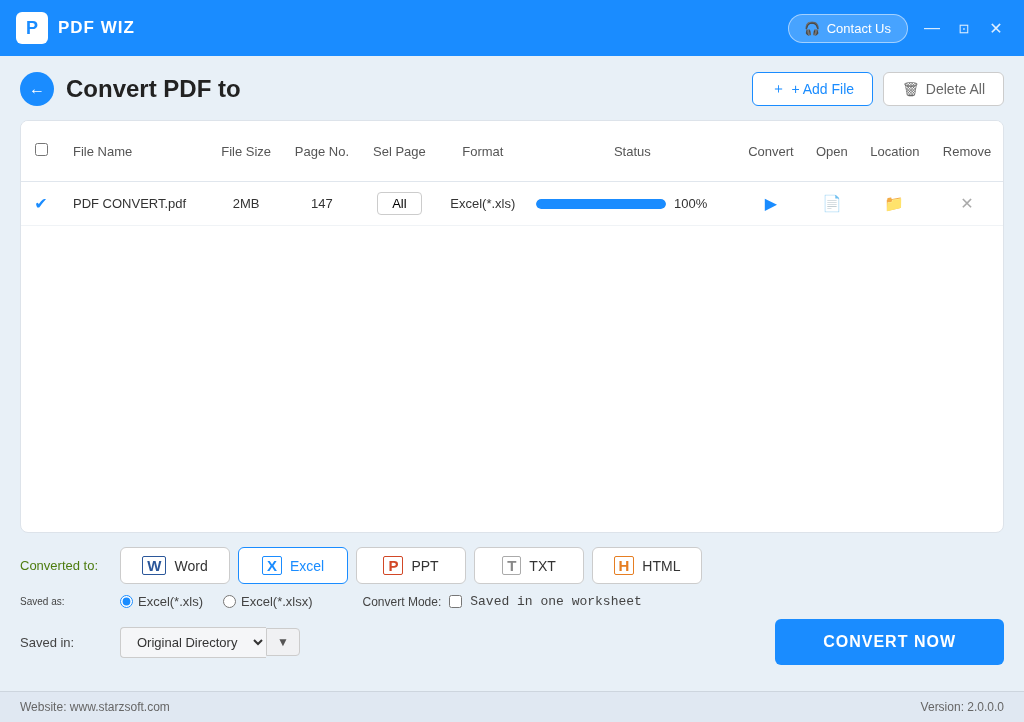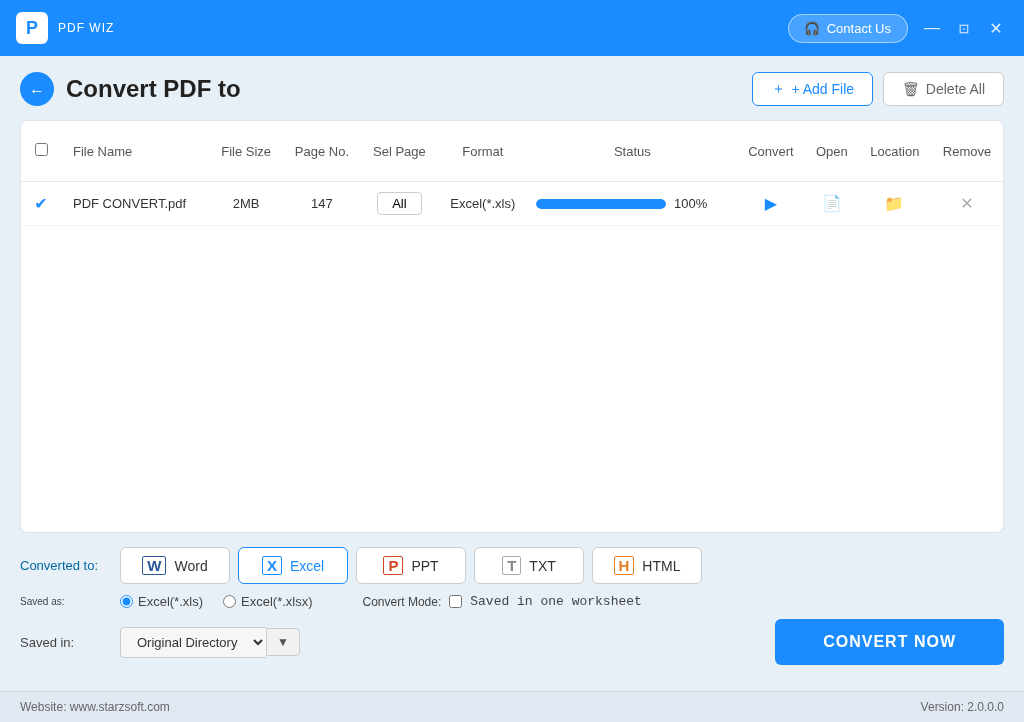--- a/index.html
+++ b/index.html
@@ -35,22 +35,22 @@
       border-radius: 6px;
       display: flex;
       align-items: center;
       justify-content: center;
       color: #1a8cff;
       font-weight: bold;
       font-size: 18px;
     }
     .app-title {
       color: white;
-      font-size: 12px;
-      font-weight: 400;
+      font-size: 17px;
+      font-weight: 700;
       letter-spacing: 1px;
     }
     .title-bar-right {
       display: flex;
       align-items: center;
       gap: 12px;
     }
     .contact-us-btn {
       background: rgba(255,255,255,0.2);
       border: 1px solid rgba(255,255,255,0.5);
@@ -255,21 +255,21 @@
     }
 
     
     .converted-to-row {
       display: flex;
       align-items: center;
       gap: 10px;
     }
     .converted-to-label {
       font-size: 13px;
-      color: #0369a1;
+      color: #4d7c0f;
       width: 90px;
       flex-shrink: 0;
     }
     .format-btns {
       display: flex;
       gap: 8px;
     }
     .format-btn {
       border: 1.5px solid #ccc;
       border-radius: 6px;

